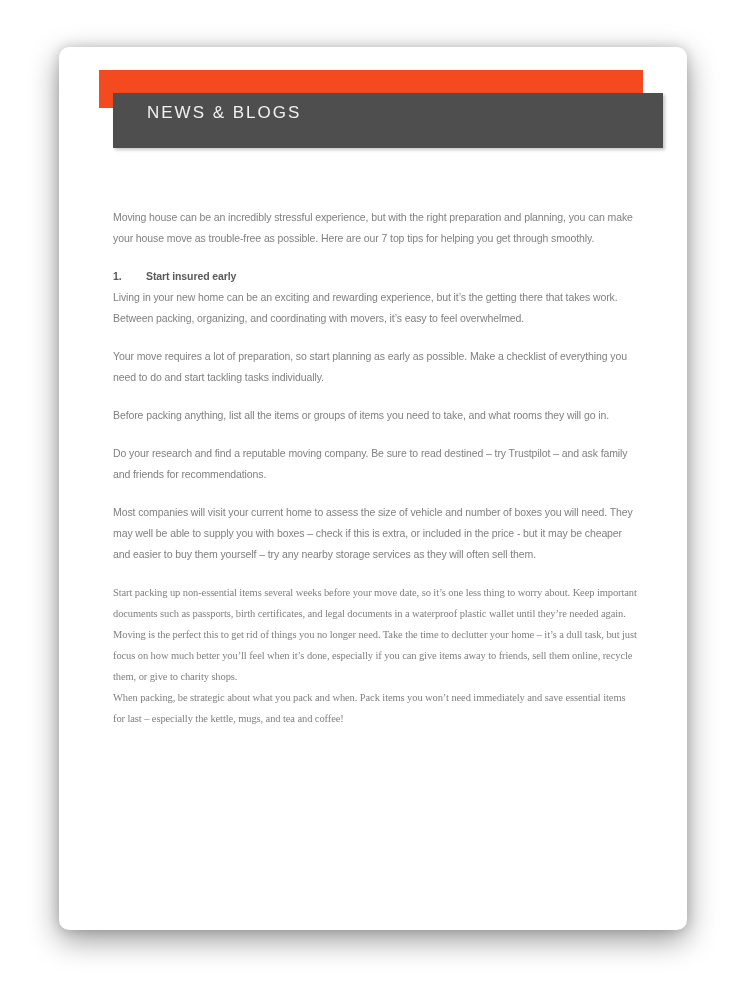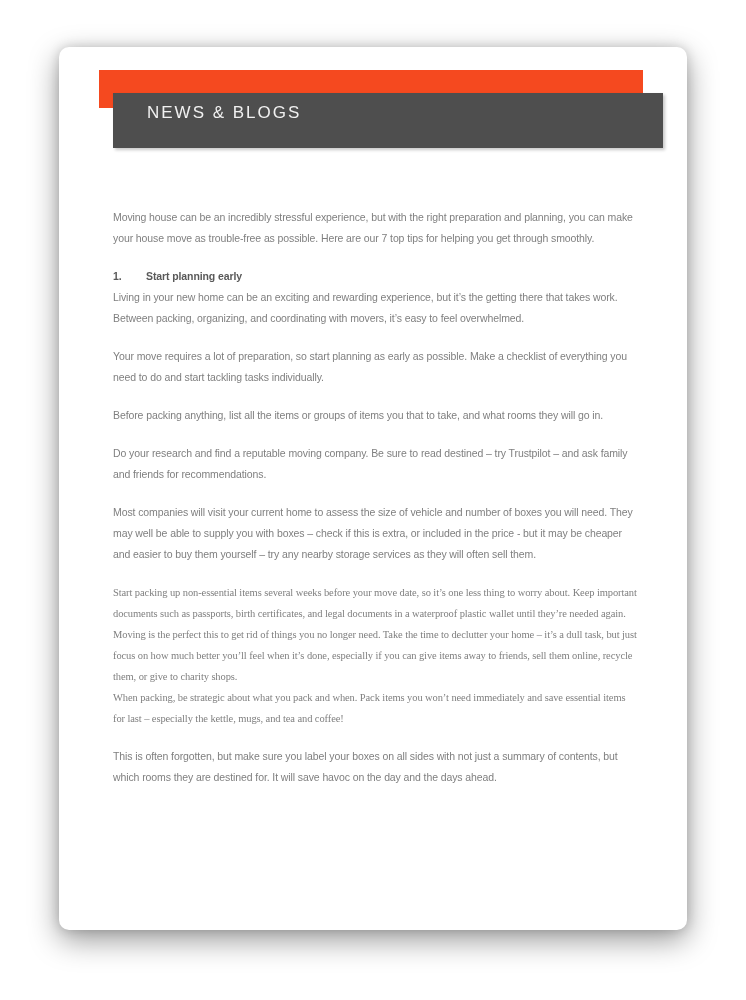--- a/index.html
+++ b/index.html
@@ -94,32 +94,31 @@
     <div class="banner-accent"></div>
     <div class="banner">
       <div class="banner-title">NEWS &amp; BLOGS</div>
     </div>
 
     <div class="content">
 
       <p>Moving house can be an incredibly stressful experience, but with the right preparation and planning, you can make your house move as trouble-free as possible. Here are our 7 top tips for helping you get through smoothly.</p>
 
       <div class="section-heading">
-        <span class="num">1.</span><span>Start planning early</span>
+        <span class="num">1.</span><span>Start insured early</span>
       </div>
       <p>Living in your new home can be an exciting and rewarding experience, but it’s the getting there that takes work. Between packing, organizing, and coordinating with movers, it’s easy to feel overwhelmed.</p>
       <p>Your move requires a lot of preparation, so start planning as early as possible. Make a checklist of everything you need to do and start tackling tasks individually.</p>
-      <p>Before packing anything, list all the items or groups of items you that to take, and what rooms they will go in.</p>
+      <p>Before packing anything, list all the items or groups of items you need to take, and what rooms they will go in.</p>
 
       <p>Do your research and find a reputable moving company. Be sure to read destined – try Trustpilot – and ask family and friends for recommendations.</p>
       <p>Most companies will visit your current home to assess the size of vehicle and number of boxes you will need. They may well be able to supply you with boxes – check if this is extra, or included in the price - but it may be cheaper and easier to buy them yourself – try any nearby storage services as they will often sell them.</p>
 
       <div class="tight">
         <p>Start packing up non-essential items several weeks before your move date, so it’s one less thing to worry about. Keep important documents such as passports, birth certificates, and legal documents in a waterproof plastic wallet until they’re needed again.</p>
         <p>Moving is the perfect this to get rid of things you no longer need. Take the time to declutter your home – it’s a dull task, but just focus on how much better you’ll feel when it’s done, especially if you can give items away to friends, sell them online, recycle them, or give to charity shops.</p>
         <p>When packing, be strategic about what you pack and when. Pack items you won’t need immediately and save essential items for last – especially the kettle, mugs, and tea and coffee!</p>
       </div>
 
-      <p class="closing">This is often forgotten, but make sure you label your boxes on all sides with not just a summary of contents, but which rooms they are destined for. It will save havoc on the day and the days ahead.</p>
 
     </div>
   </div>
 </div>
 
 </body></html>

